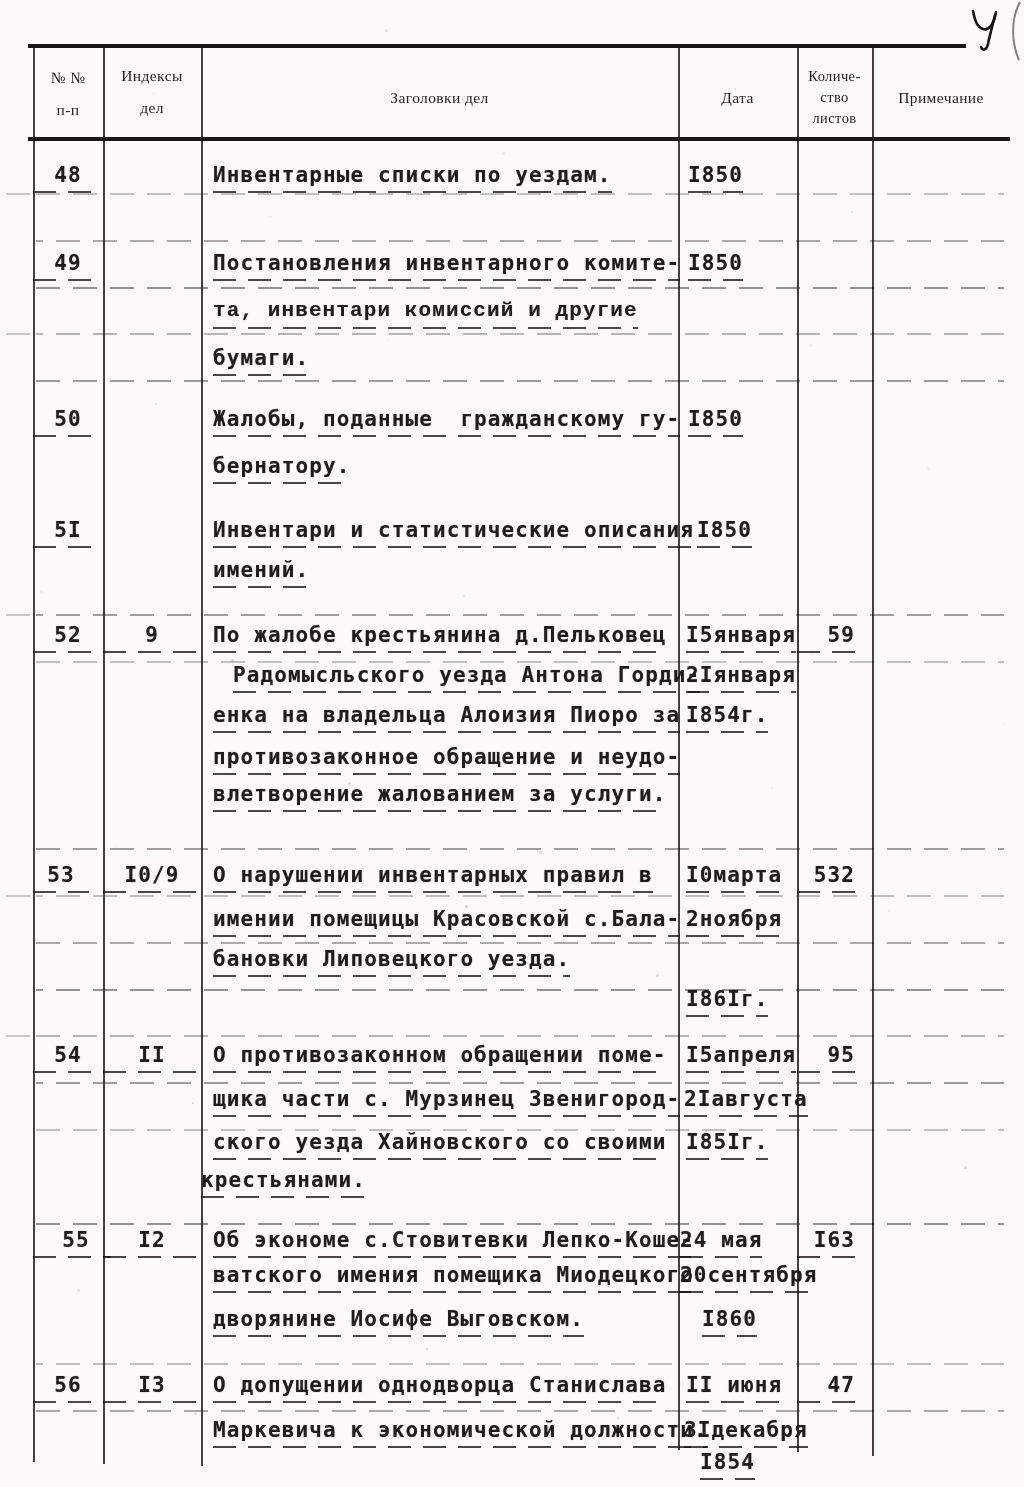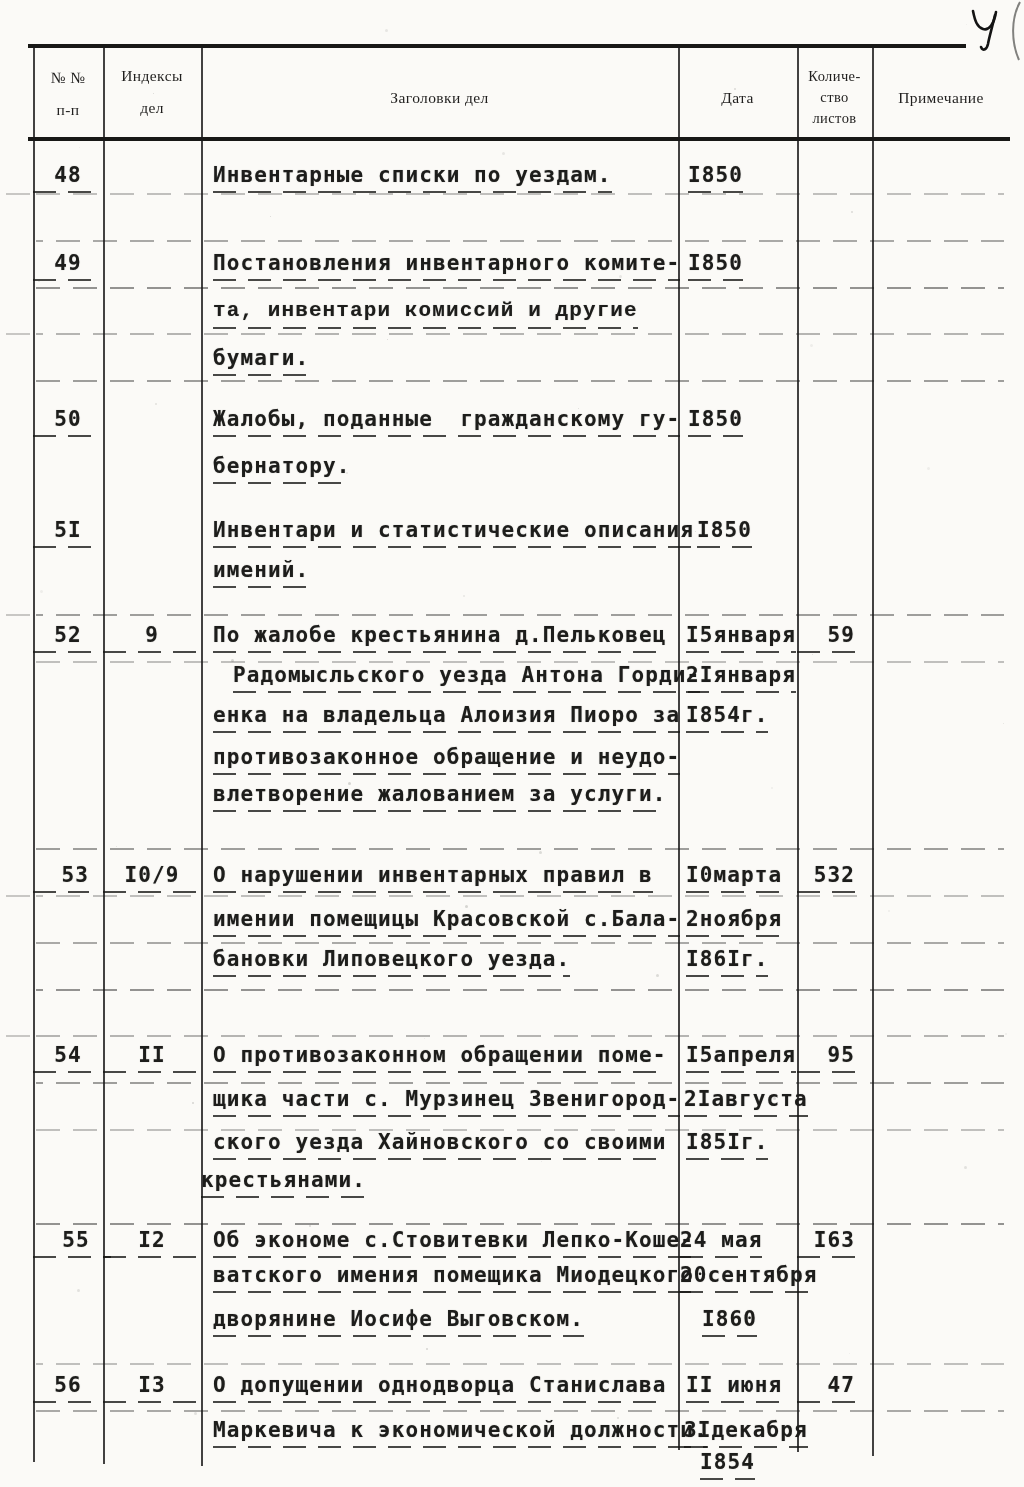--- a/index.html
+++ b/index.html
@@ -110,28 +110,28 @@
     <div class="typed u cellbox" style="left: 103px; top: 622px; width: 98px;">9</div>
     <div class="typed u" style="left: 213px; top: 622px;">По жалобе крестьянина д.Пельковец</div>
     <div class="typed u" style="left: 213px; top: 662px; margin-left: 20px;">Радомысльского уезда Антона Горди-</div>
     <div class="typed u" style="left: 213px; top: 702px;">енка на владельца Алоизия Пиоро за</div>
     <div class="typed u" style="left: 213px; top: 744px;">противозаконное обращение и неудо-</div>
     <div class="typed u" style="left: 213px; top: 781px;">влетворение жалованием за услуги.</div>
     <div class="typed u" style="left: 686px; top: 622px;">I5января</div>
     <div class="typed u" style="left: 686px; top: 662px;">2Iянваря</div>
     <div class="typed u" style="left: 686px; top: 702px;">I854г.</div>
     <div class="typed u rightbox" style="left: 797px; top: 622px; width: 58px;">59</div>
-    <div class="typed u cellbox" style="left: 33px; top: 862px; width: 56px; text-align: right;">53</div>
+    <div class="typed u cellbox" style="left: 33px; top: 862px; width: 56px;">53</div>
     <div class="typed u cellbox" style="left: 103px; top: 862px; width: 98px;">I0/9</div>
     <div class="typed u" style="left: 213px; top: 862px;">О нарушении инвентарных правил в</div>
     <div class="typed u" style="left: 213px; top: 906px;">имении помещицы Красовской с.Бала-</div>
     <div class="typed u" style="left: 213px; top: 946px;">бановки Липовецкого уезда.</div>
     <div class="typed u" style="left: 686px; top: 862px;">I0марта</div>
     <div class="typed u" style="left: 686px; top: 906px;">2ноября</div>
-    <div class="typed u" style="left: 686px; top: 946px;">I86Iг.</div>
+    <div class="typed u" style="left: 686px; top: 986px;">I86Iг.</div>
     <div class="typed u rightbox" style="left: 797px; top: 862px; width: 58px;">532</div>
     <div class="typed u cellbox" style="left: 33px; top: 1042px; width: 70px;">54</div>
     <div class="typed u cellbox" style="left: 103px; top: 1042px; width: 98px;">II</div>
     <div class="typed u" style="left: 213px; top: 1042px;">О противозаконном обращении поме-</div>
     <div class="typed u" style="left: 213px; top: 1086px;">щика части с. Мурзинец Звенигород-</div>
     <div class="typed u" style="left: 213px; top: 1129px;">ского уезда Хайновского со своими</div>
     <div class="typed u" style="left: 201px; top: 1167px;">крестьянами.</div>
     <div class="typed u" style="left: 686px; top: 1042px;">I5апреля</div>
     <div class="typed u" style="left: 684px; top: 1086px;">2Iавгуста</div>
     <div class="typed u" style="left: 686px; top: 1129px;">I85Iг.</div>

